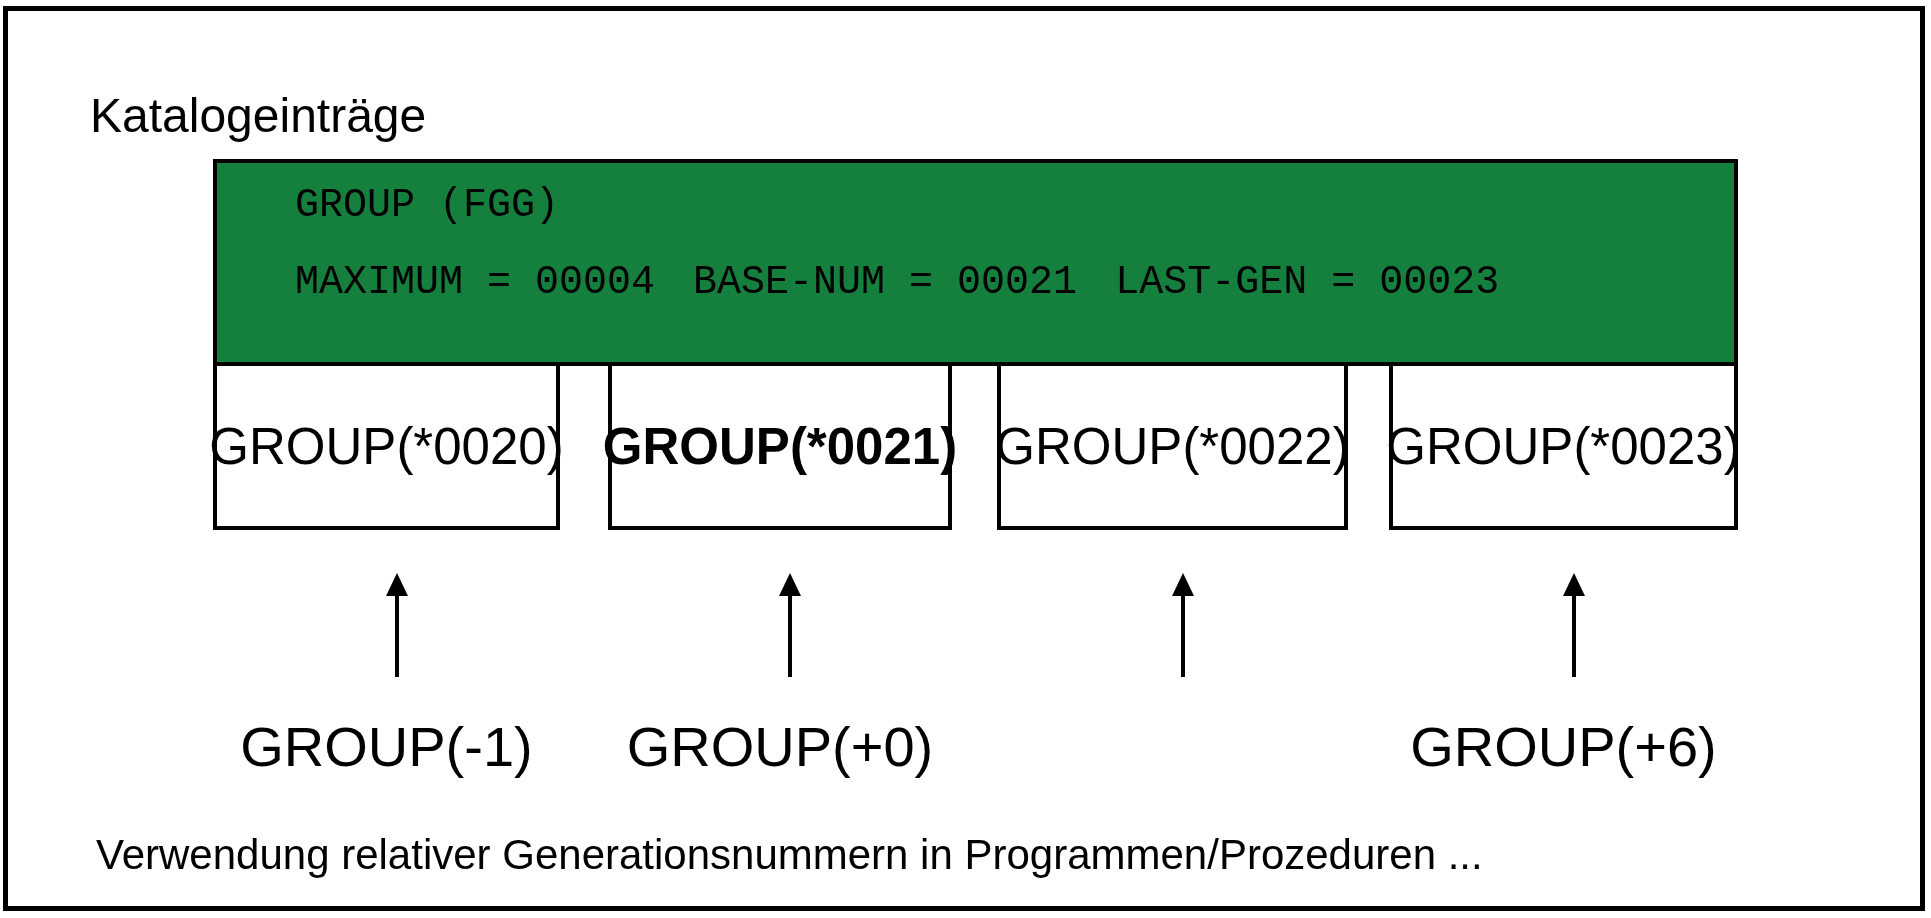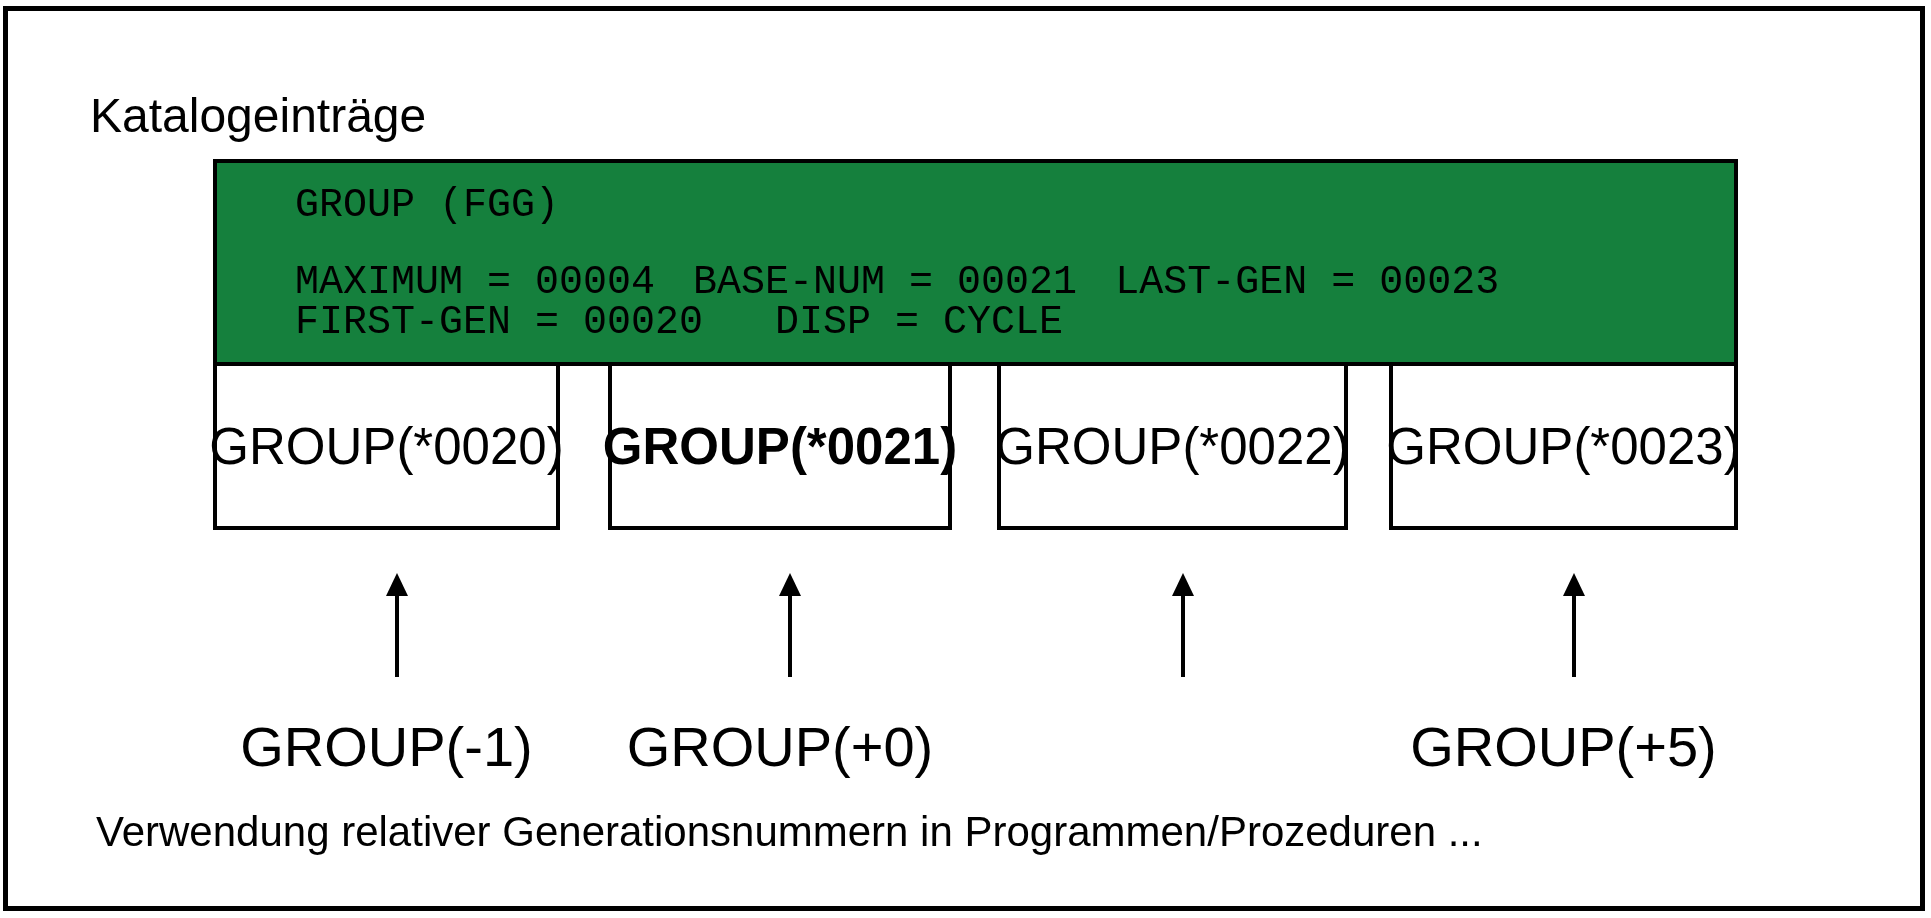--- a/index.html
+++ b/index.html
@@ -115,44 +115,40 @@
     line-height: 1;
     white-space: nowrap;
   }
   .gen-label.c1 { left: 205px;  width: 347px; }
   .gen-label.c2 { left: 600px;  width: 344px; }
   .gen-label.c3 { left: 989px;  width: 351px; }
   .gen-label.c4 { left: 1381px; width: 349px; }
 
   .caption {
     position: absolute;
-    left: 88px; top: 800px;
+    left: 88px; top: 823px;
     font-size: 42px;
     line-height: 1;
     white-space: nowrap;
   }
 </style>
 </head>
 <body>
 
 <div class="frame">
 
   <div class="diagram-title">Katalogeinträge</div>
 
   <div class="parent-box">
     <div class="group-name">GROUP (FGG)</div>
     <div class="attr-lines">
       <div class="attr-row attr-row-1">
         <span>MAXIMUM = 00004</span>
         <span>BASE-NUM = 00021</span>
         <span>LAST-GEN = 00023</span>
-      </div>
-      <div class="attr-row attr-row-2">
-        <span>FIRST-GEN = 00020</span>
-        <span>DISP = CYCLE</span>
       </div>
     </div>
   </div>
 
   <div class="gen-box c1">
     <span>GROUP(*0020)</span>
   </div>
   <div class="gen-box c2">
     <span>GROUP(*0021)</span>
   </div>
@@ -175,17 +171,17 @@
     <div class="arrow-head"></div>
     <div class="arrow-shaft"></div>
   </div>
   <div class="gen-arrow c4">
     <div class="arrow-head"></div>
     <div class="arrow-shaft"></div>
   </div>
 
   <div class="gen-label c1">GROUP(-1)</div>
   <div class="gen-label c2">GROUP(+0)</div>
-  <div class="gen-label c4">GROUP(+5)</div>
+  <div class="gen-label c4">GROUP(+6)</div>
 
   <div class="caption">Verwendung relativer Generationsnummern in Programmen/Prozeduren ...</div>
 
 </div>
 
 </body></html>

